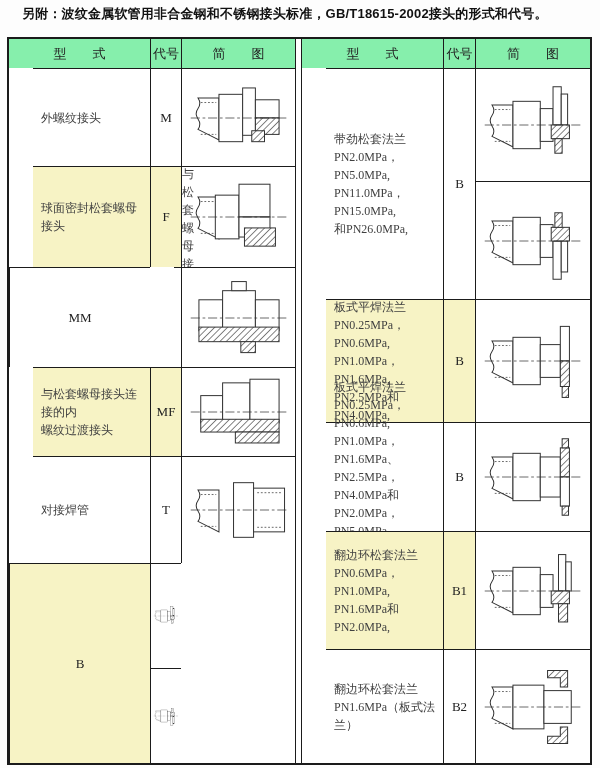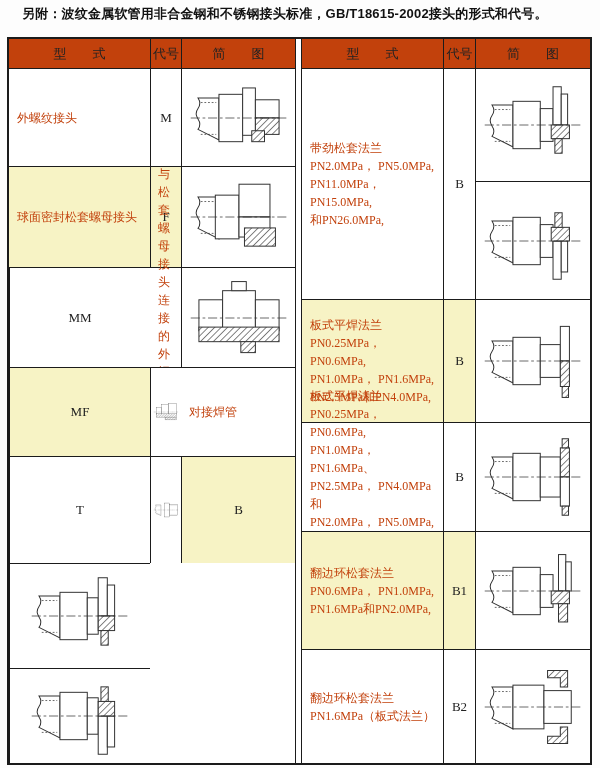--- a/index.html
+++ b/index.html
@@ -9,26 +9,26 @@
          letter-spacing:.2px;color:#111;}
   .tablewrap{position:absolute;left:7px;top:37px;display:flex;border:2px solid #1b1b1b;background:#fff;}
   .htable{display:grid;}
   .htable.left{grid-template-columns:141px 31px 114px;
                grid-template-rows:29px 98px 101px 100px 89px 107px 200px;}
   .htable.right{grid-template-columns:141px 32px 115px;
                 grid-template-rows:29px 231px 123px 109px 118px 114px;}
   .divider{width:5px;background:#fff;border-left:1.6px solid #1b1b1b;border-right:1.6px solid #1b1b1b;}
   .c{box-sizing:border-box;border-top:1px solid #1b1b1b;border-left:1px solid #1b1b1b;background:#fff;min-width:0;}
   .c.col0{border-left:none;}
-  .c.hdr{border-top:none;background:#c2410c;display:flex;align-items:center;justify-content:center;
+  .c.hdr{border-top:none;background:#86efac;display:flex;align-items:center;justify-content:center;
          font-size:13px;color:#222;}
   .hl{background:#f7f3c5;}
   .tc{display:flex;flex-direction:column;justify-content:center;padding:4px 4px 4px 8px;
       font-family:"Liberation Serif","DejaVu Serif",serif;font-size:12px;line-height:1.5;
-      white-space:pre-line;color:#c2410c;}
+      white-space:pre-line;color:#404040;margin-left:24px;}
   .cc{display:flex;align-items:center;justify-content:center;
       font-family:"Liberation Serif","DejaVu Serif",serif;font-size:13px;color:#222;}
   .dcell{display:flex;flex-direction:column;padding:0;}
   .dg{flex:1 1 auto;display:flex;align-items:center;justify-content:center;padding:2px;min-height:0;}
   .dg + .dg{border-top:1px solid #1b1b1b;}
   .dg svg{width:102px;height:84px;}
   .dg rect,.dg path{fill:#fff;stroke:#333;stroke-width:1.1;}
   .dg .nf{fill:none;}
   .dg .h{fill:url(#hx);stroke:#333;}
   .dg line{stroke:#333;stroke-width:0.8;}
@@ -100,20 +100,22 @@
               <rect x="38" y="16" width="36" height="44"></rect>
               <rect x="48" y="6" width="16" height="10"></rect>
               <rect x="74" y="26" width="26" height="34"></rect>
               <rect x="12" y="56" width="88" height="16" class="h"></rect>
               <rect x="58" y="72" width="16" height="12" class="h"></rect>
               <line x1="3" y1="46" x2="109" y2="46" stroke-dasharray="10,3,3,3"></line>
             </svg>
           </div>
       </div>
 
+      <div class="c col0 tc hl">与松套螺母接头连接的内
+螺纹过渡接头</div>
       <div class="c cc hl">MF</div>
       <div class="c dcell">
         <div class="dg">
             <svg viewBox="0 0 112 92" preserveAspectRatio="xMidYMid meet">
               <rect x="14" y="28" width="24" height="30"></rect>
               <rect x="38" y="14" width="30" height="44"></rect>
               <rect x="68" y="10" width="32" height="48"></rect>
               <rect x="14" y="54" width="86" height="14" class="h"></rect>
               <rect x="52" y="68" width="48" height="12" class="h"></rect>
               <line x1="3" y1="46" x2="109" y2="46" stroke-dasharray="10,3,3,3"></line>

